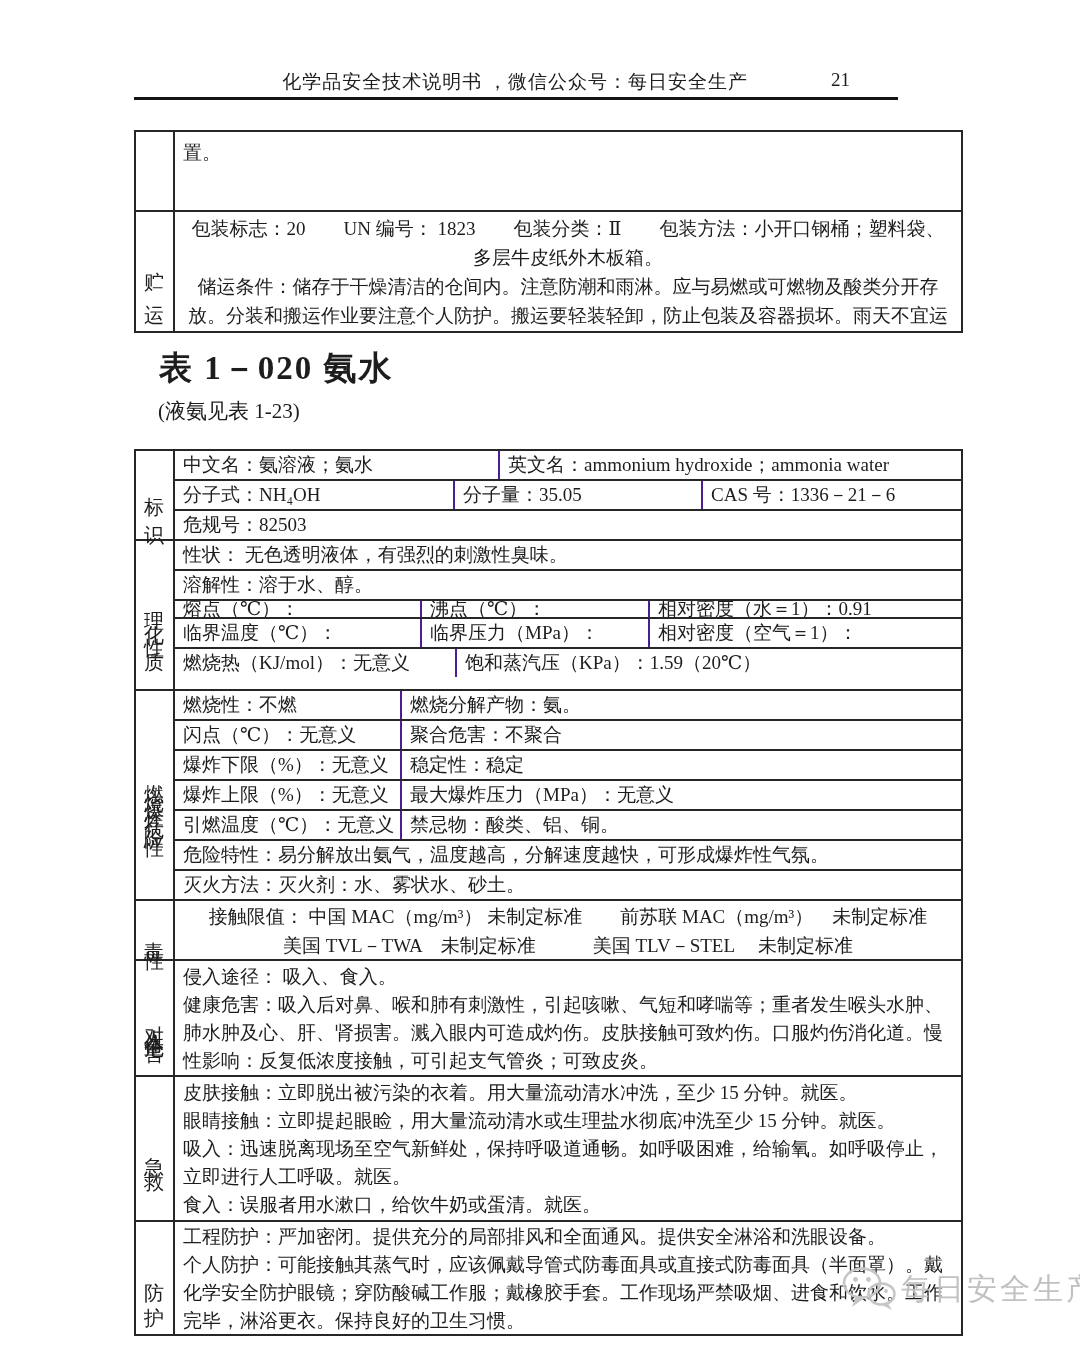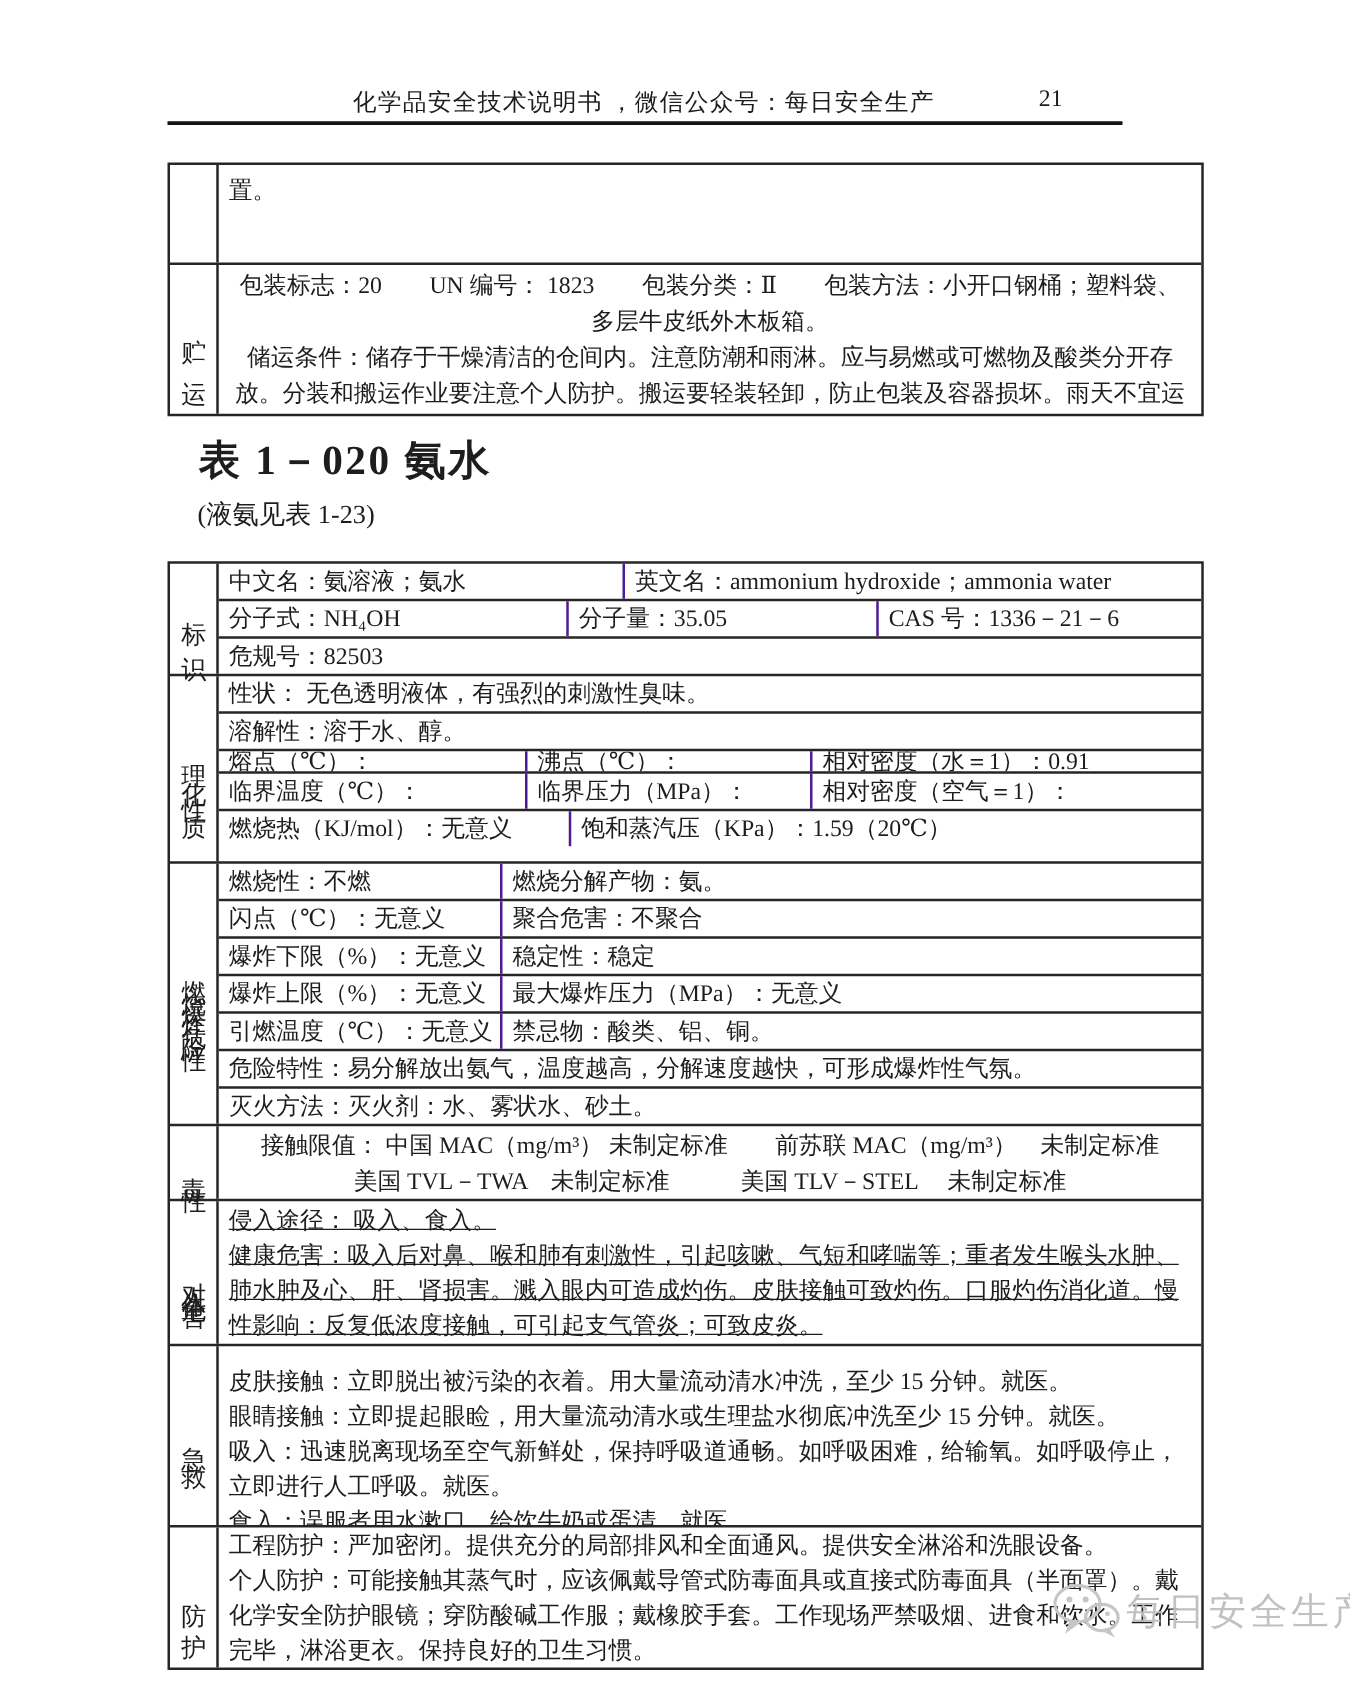--- a/index.html
+++ b/index.html
@@ -182,33 +182,33 @@
           <p>美国 TVL－TWA　未制定标准　　　美国 TLV－STEL　 未制定标准</p>
         </div>
       </div>
     </div>
 
     <div class="sec" style="height:116px">
       <div class="lab">
         <span class="vtext" style="letter-spacing:4px; margin-bottom:-4px;">对人体危害</span>
       </div>
       <div class="rows">
-        <div class="cellblock lh28" style="padding-top:2px;text-decoration:underline;">
+        <div class="cellblock lh28" style="padding-top:2px;">
           <p>侵入途径： 吸入、食入。</p>
           <p>健康危害：吸入后对鼻、喉和肺有刺激性，引起咳嗽、气短和哮喘等；重者发生喉头水肿、肺水肿及心、肝、肾损害。溅入眼内可造成灼伤。皮肤接触可致灼伤。口服灼伤消化道。慢性影响：反复低浓度接触，可引起支气管炎；可致皮炎。</p>
         </div>
       </div>
     </div>
 
     <div class="sec" style="height:145px">
       <div class="lab">
         <span class="vtext" style="letter-spacing:15px; margin-bottom:-15px;">急救</span>
       </div>
       <div class="rows">
-        <div class="cellblock lh28" style="padding-top:15px;">
+        <div class="cellblock lh28" style="padding-top:2px;">
           <p>皮肤接触：立即脱出被污染的衣着。用大量流动清水冲洗，至少 15 分钟。就医。</p>
           <p>眼睛接触：立即提起眼睑，用大量流动清水或生理盐水彻底冲洗至少 15 分钟。就医。</p>
           <p>吸入：迅速脱离现场至空气新鲜处，保持呼吸道通畅。如呼吸困难，给输氧。如呼吸停止，立即进行人工呼吸。就医。</p>
           <p>食入：误服者用水漱口，给饮牛奶或蛋清。就医。</p>
         </div>
       </div>
     </div>
 
     <div class="sec" style="height:112px">
       <div class="lab">

